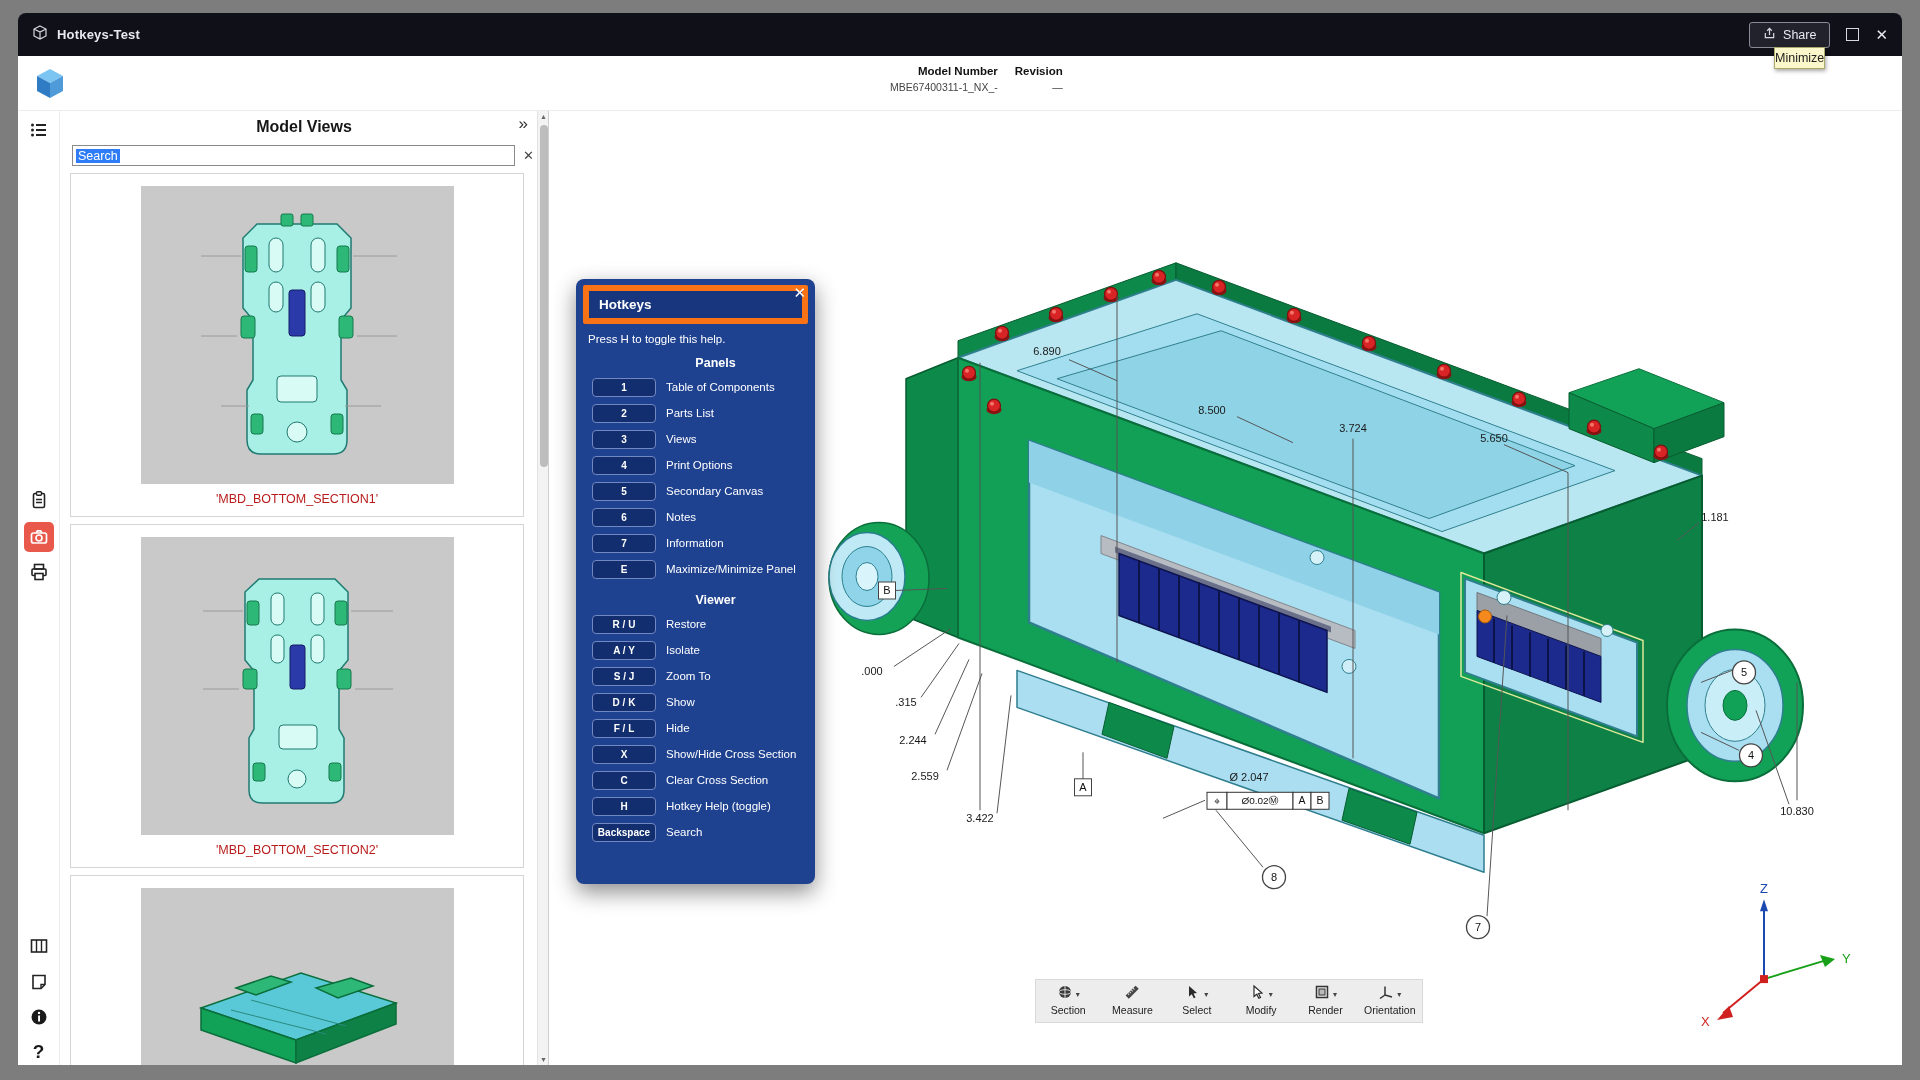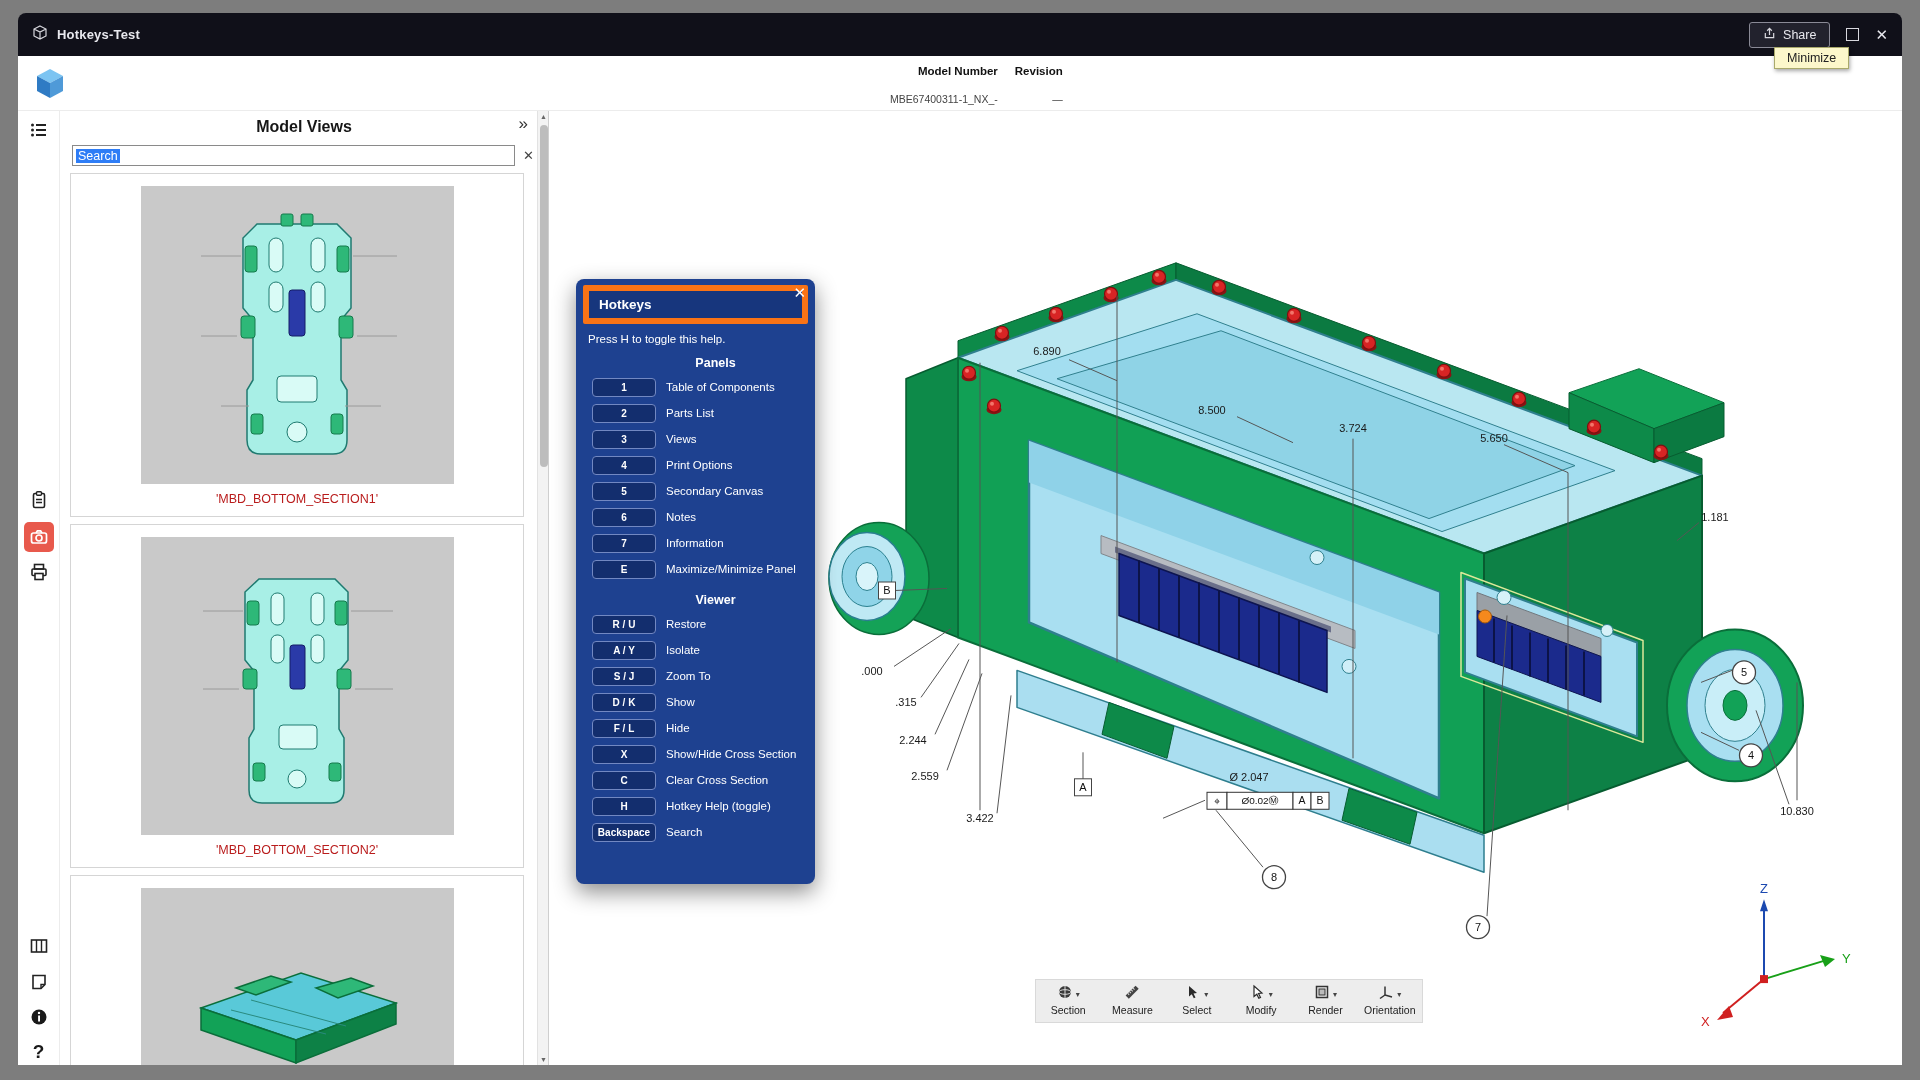--- a/index.html
+++ b/index.html
@@ -21,28 +21,28 @@
   .share-btn {
     display:flex; align-items:center; gap:7px; padding:4px 13px;
     border:1px solid #8a8a96; border-radius:3px; background:#22222d;
     color:#e8e8ee; font-size:12.5px; cursor:pointer;
   }
   .maxi-btn { width:13px; height:13px; border:1.6px solid #d8d8de; cursor:pointer; }
   .close-btn { font-size:15px; color:#e8e8ee; cursor:pointer; line-height:1; }
   .tooltip {
     position:absolute; left:1774px; top:47px; z-index:90;
     background:#fcf7cb; border:1px solid #a9a96b; color:#222;
-    font-size:12.5px; padding:3px 12px; box-shadow:1px 2px 4px rgba(0,0,0,.35);
+    font-size:12.5px; padding:3px 0; box-shadow:1px 2px 4px rgba(0,0,0,.35);
   }
   
   .header { height:55px; background:#fff; position:relative; border-bottom:1px solid #ececec; }
   .logo { position:absolute; left:14px; top:9px; }
   .model-info { position:absolute; left:872px; top:9px; display:flex; gap:17px; text-align:right; }
   .mi-label { font-size:11.5px; font-weight:bold; color:#111; }
-  .mi-value { font-size:10.5px; color:#444; margin-top:16px; }
+  .mi-value { font-size:10.5px; color:#444; margin-top:4px; }
   
   .content { display:flex; height:954px; background:#fff; position:relative; }
   
   .rail { width:41px; position:relative; background:#fff; flex:0 0 41px; }
   .rail-btn {
     position:absolute; left:50%; transform:translateX(-50%);
     width:30px; height:30px; display:flex; align-items:center; justify-content:center;
     cursor:pointer; border-radius:5px; color:#222;
   }
   .rail-btn.active { background:#e8594c; color:#fff; }

